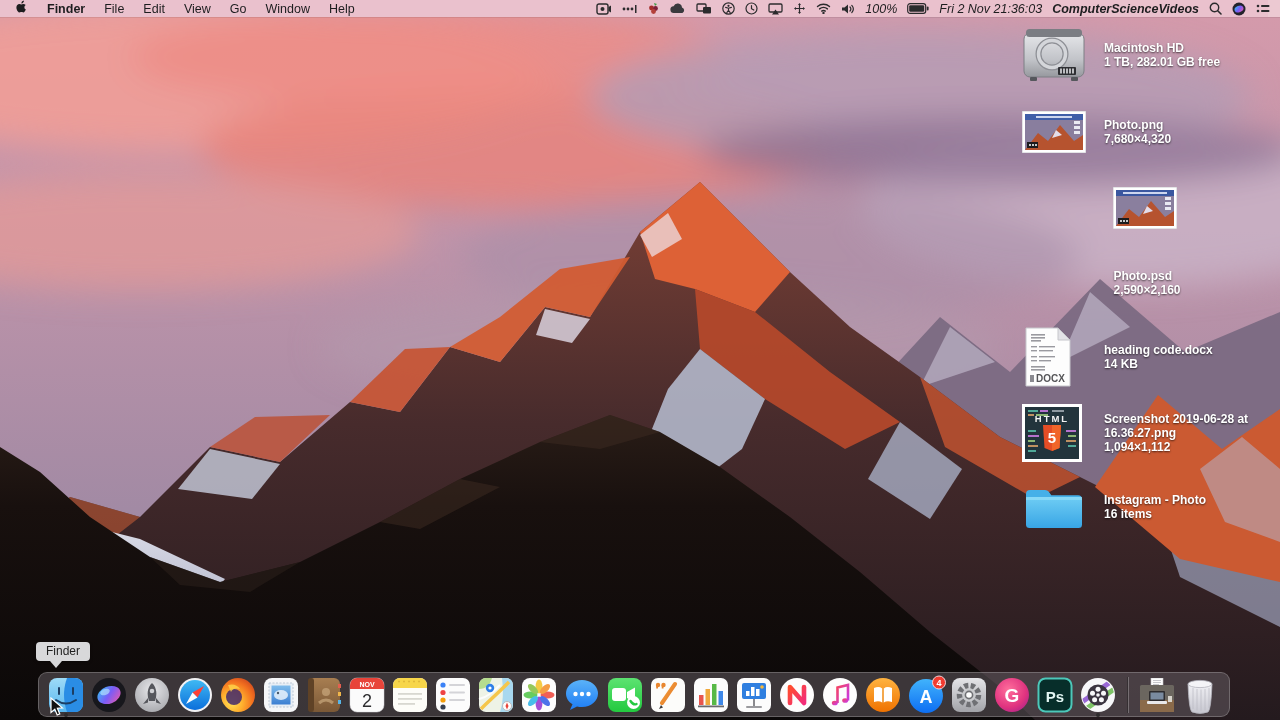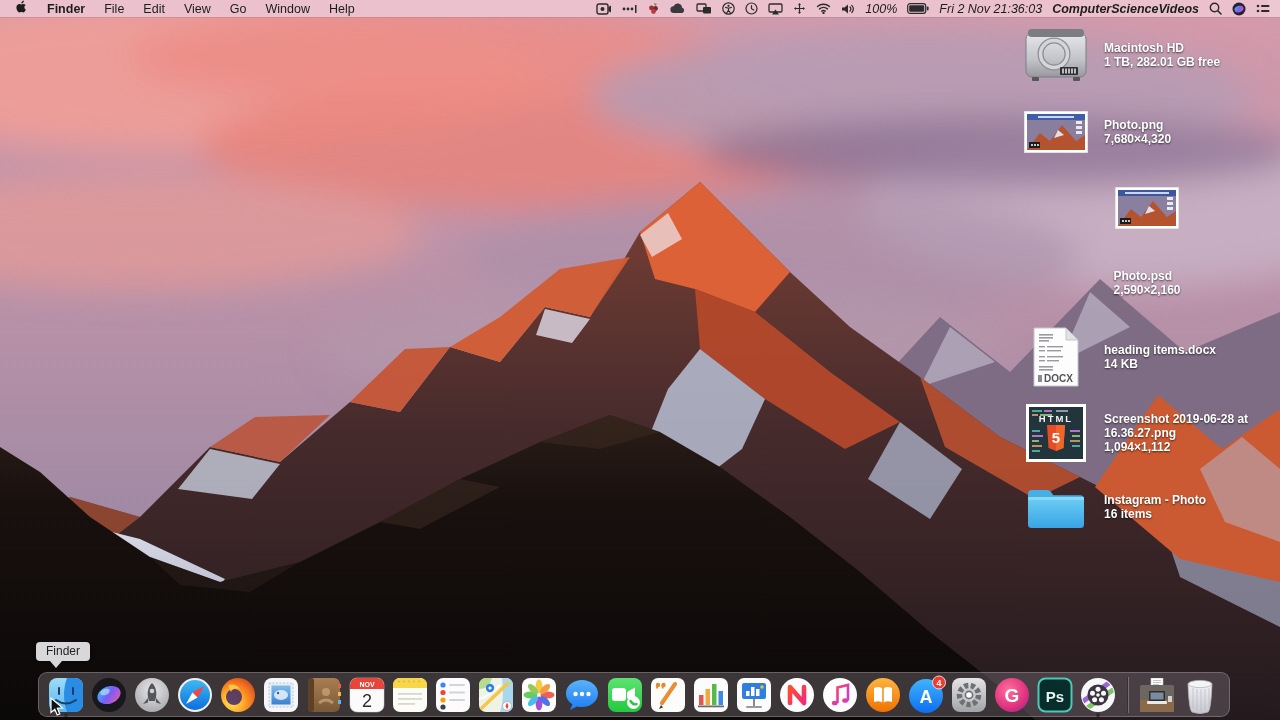--- a/index.html
+++ b/index.html
@@ -13,21 +13,21 @@
     font-size:12.5px;color:#1d1d1f;box-shadow:0 0.5px 0 rgba(0,0,0,.15);z-index:40;}
   .mb-left{display:flex;align-items:center;gap:19px;padding-left:15px;}
   .mb-item{white-space:nowrap;cursor:default;}
   .mb-app{font-weight:bold;}
   .mb-right{margin-left:auto;display:flex;align-items:center;gap:10px;padding-right:10px;font-style:italic;}
   .mb-right .micon{display:flex;align-items:center;}
   .mb-text{white-space:nowrap;}
   .mb-user{font-weight:600;}
   
   .dt-item{position:absolute;left:1022px;display:flex;align-items:center;gap:14px;width:250px;z-index:10;}
-  .dt-ic{width:68px;display:flex;justify-content:center;flex:0 0 68px;}
+  .dt-ic{width:68px;display:flex;flex:0 0 68px;}
   .dt-label{color:#fff;font-size:12px;font-weight:700;line-height:14px;
     text-shadow:0 1px 2px rgba(0,0,0,.65);}
   .dt-label .meta{font-weight:700;}
   
   #dock{position:absolute;left:38px;right:38px;bottom:3px;height:45px;
     background:rgba(104,96,102,0.52);border:1px solid rgba(255,255,255,.22);
     border-radius:9px;display:flex;align-items:flex-start;gap:3px;
     padding:2px 7px;box-sizing:border-box;z-index:30;}
   .dock-item{position:relative;width:40px;height:41px;flex:0 0 auto;}
   .dock-item svg{display:block;}
@@ -411,21 +411,21 @@
             <rect x="17" y="30" width="16" height="1.4"></rect>
             <rect x="9" y="34" width="6" height="1.4"></rect>
             <rect x="17" y="34" width="12" height="1.4"></rect>
             <rect x="9" y="40" width="14" height="1.6"></rect>
             <rect x="9" y="43" width="14" height="1.6"></rect>
           </g>
           <rect x="8" y="49" width="4" height="7" fill="#8a8a90"></rect>
           <text x="14" y="56" font-size="10" font-weight="bold" fill="#555558" font-family="Liberation Sans, sans-serif">DOCX</text>
         </svg>
     </span>
-    <span class="dt-label"><span>heading items.docx</span><br>
+    <span class="dt-label"><span>heading code.docx</span><br>
       <span class="meta">14 KB</span></span>
   </div>
 
   <div class="dt-item" style="top:404px;">
     <span class="dt-ic">
       <svg width="60" height="58" viewBox="0 0 60 58">
           <rect x="0" y="0" width="60" height="58" fill="#fff"></rect>
           <rect x="3" y="3" width="54" height="52" fill="#22343c"></rect>
           <g opacity=".9">
             <rect x="6" y="6" width="10" height="2" fill="#56b6a2"></rect>

